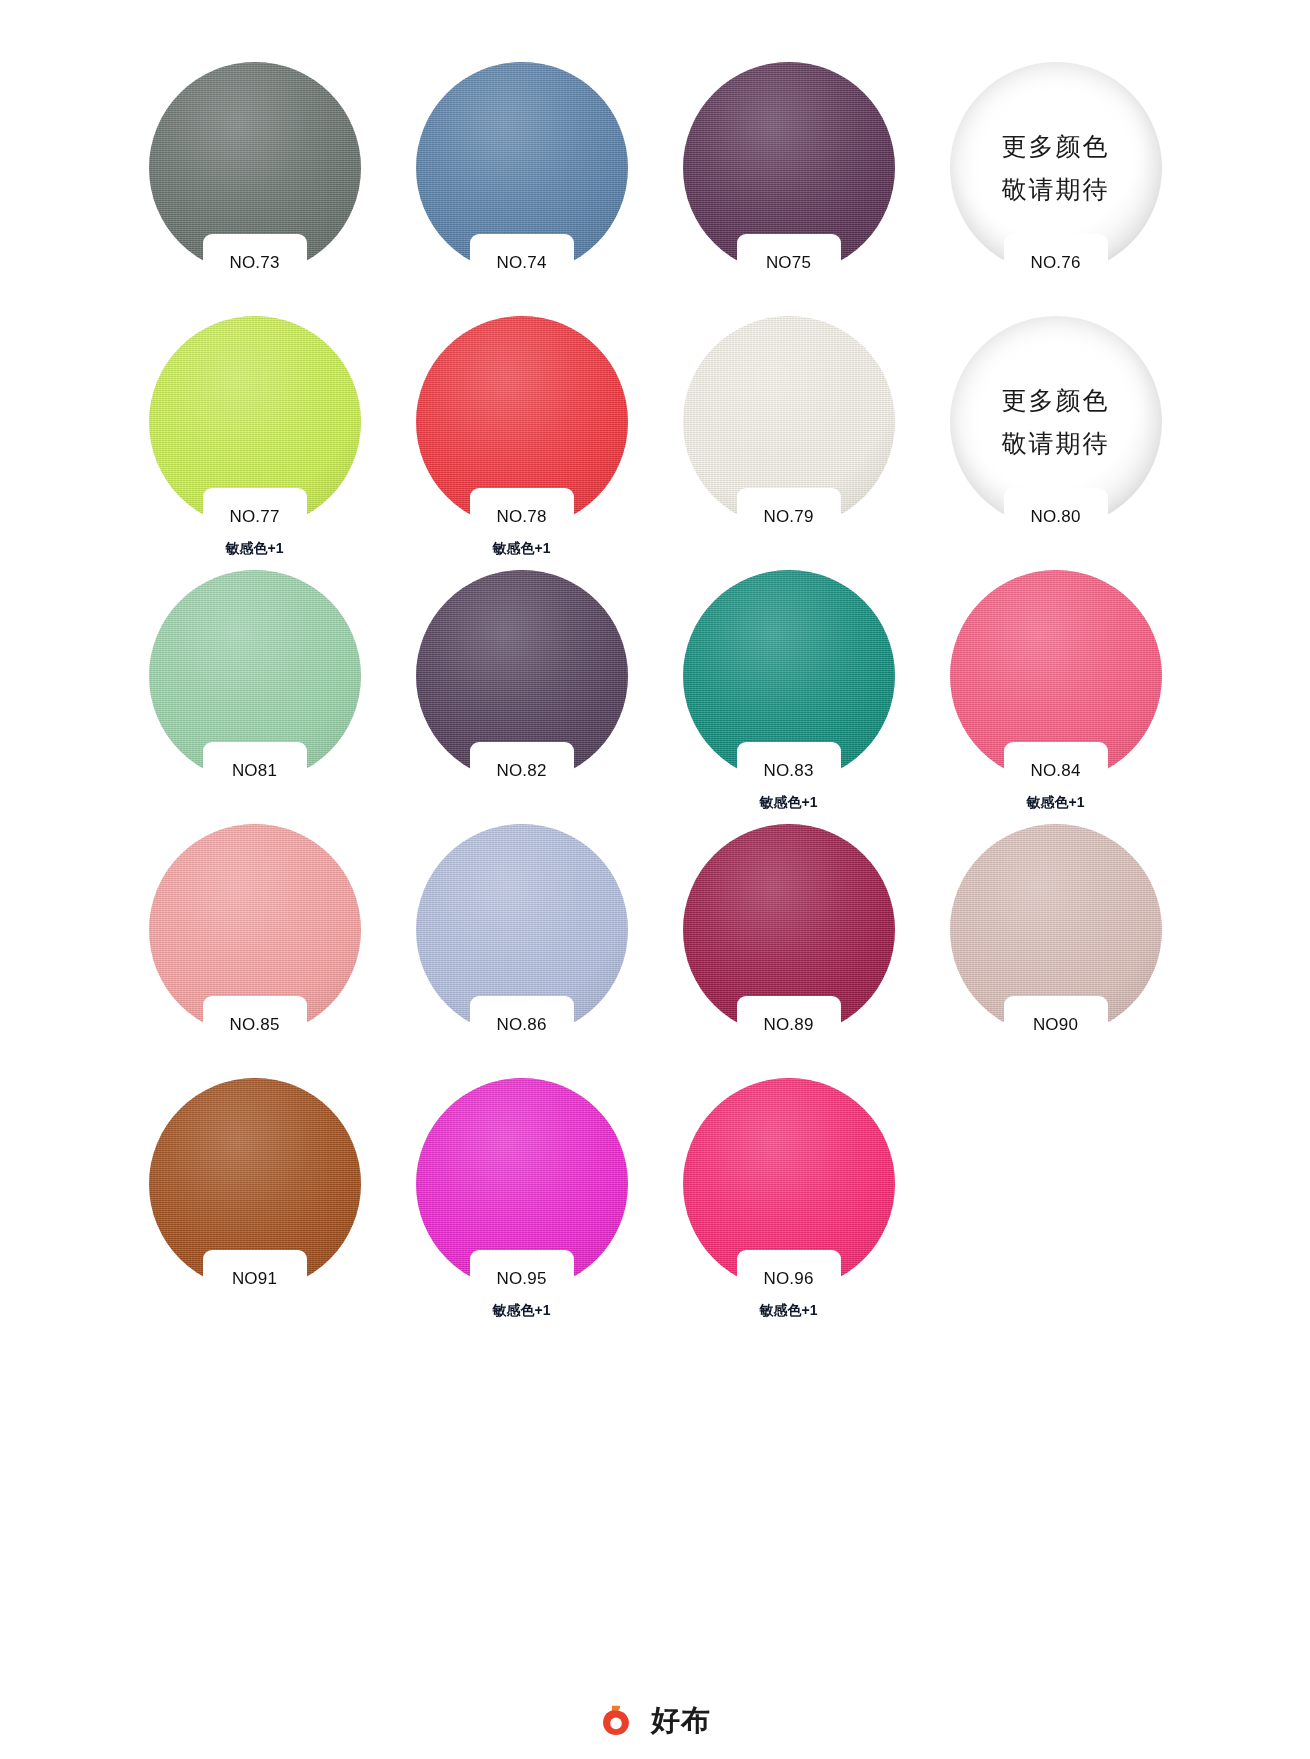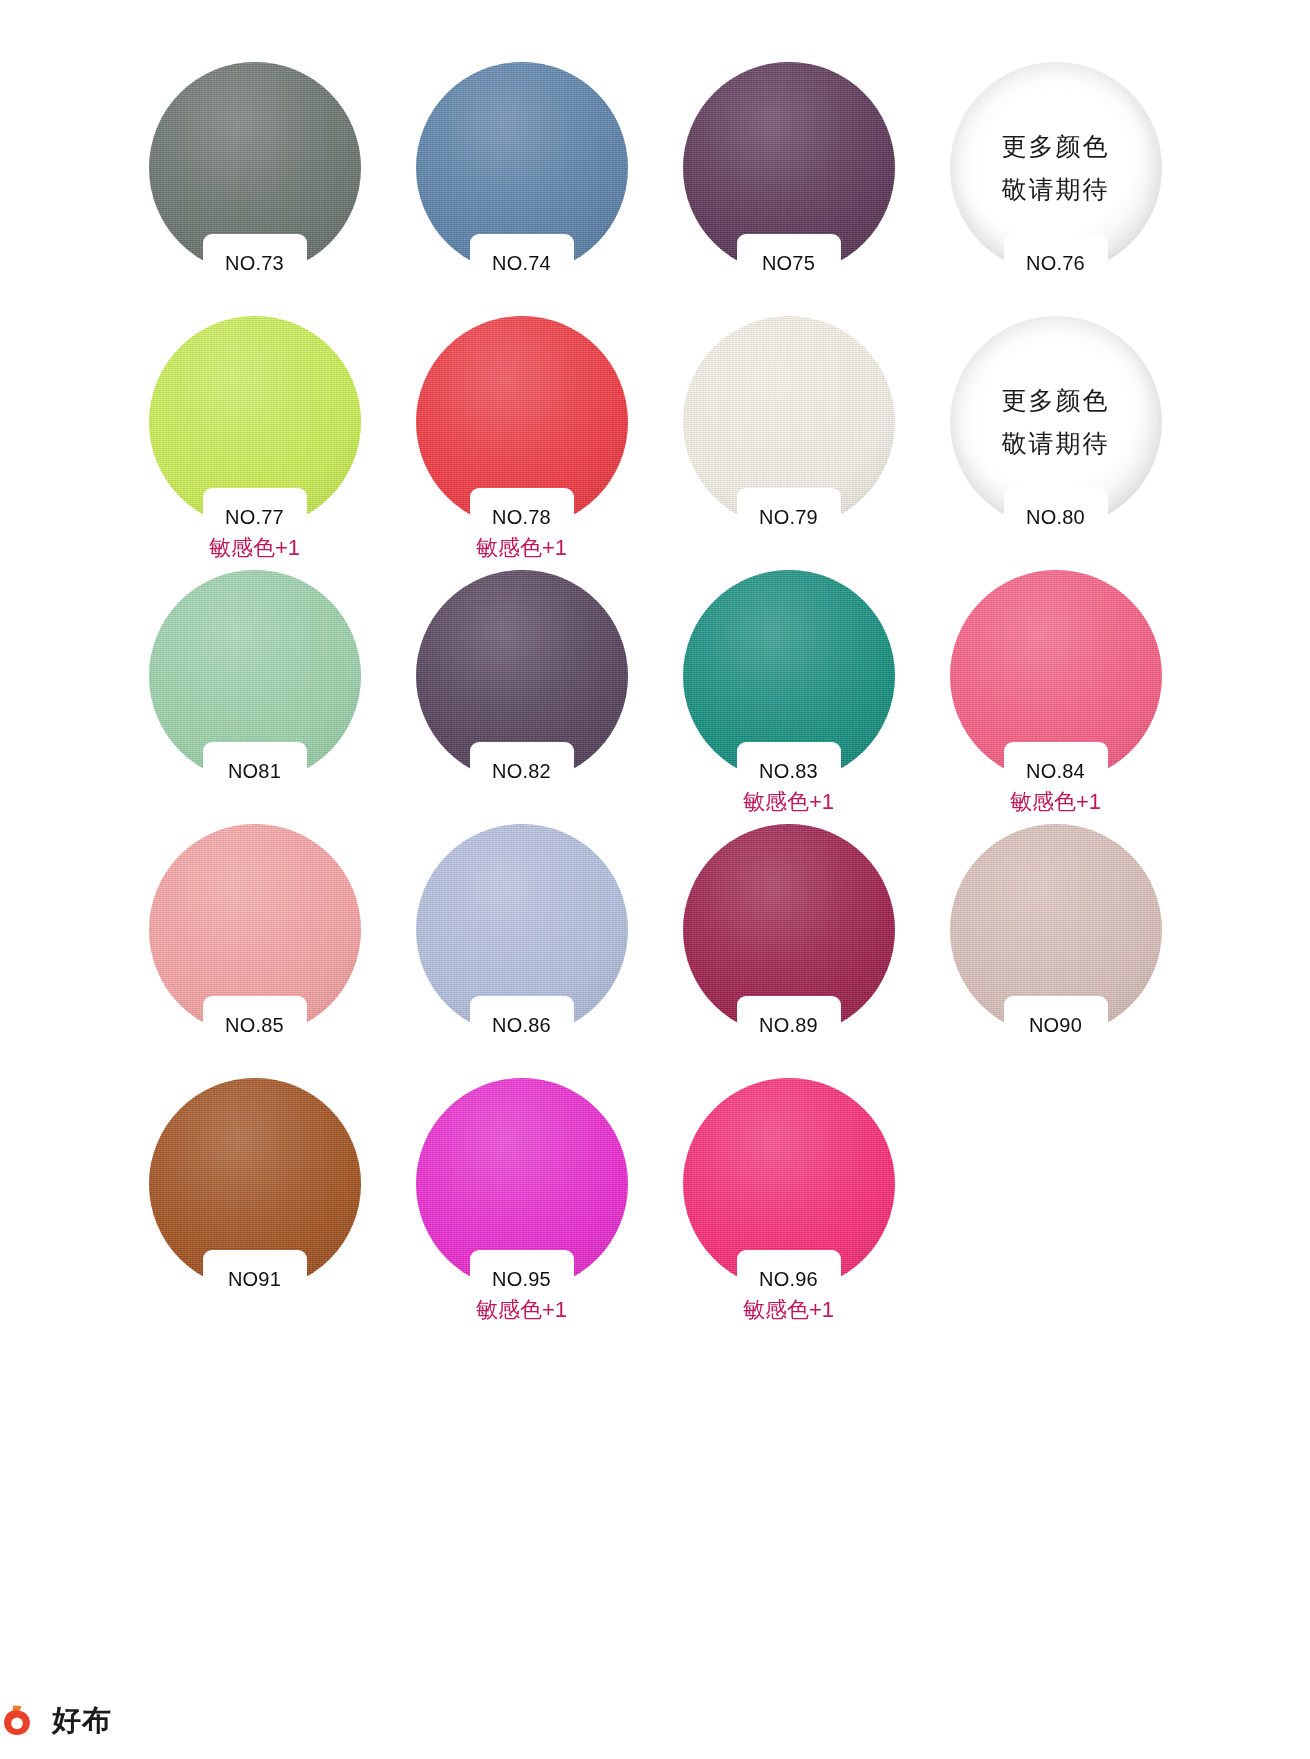--- a/index.html
+++ b/index.html
@@ -135,47 +135,47 @@
     position: absolute;
     left: 0;
     right: 0;
     top: 186px;
     text-align: center;
     z-index: 4;
   }
 
   .label-main {
     font-family: "Liberation Sans", sans-serif;
-    font-size: 20px;
+    font-size: 17px;
     font-weight: 400;
     color: #111111;
     line-height: 30px;
     letter-spacing: 0.2px;
     white-space: nowrap;
   }
 
   .label-sub {
     font-family: "Liberation Sans", sans-serif;
-    font-size: 22px;
-    font-weight: 400;
-    color: #be185d;
+    font-size: 14px;
+    font-weight: 700;
+    color: #0f172a;
     line-height: 28px;
     margin-top: 2px;
     white-space: nowrap;
   }
 
   
   #footer-logo {
     position: absolute;
     left: 0;
     right: 0;
     bottom: 22px;
     display: flex;
     align-items: center;
-    justify-content: flex-start;
+    justify-content: center;
     gap: 18px;
   }
 
   .logo-mark {
     width: 34px;
     height: 34px;
     display: block;
   }
 
   .logo-text {

